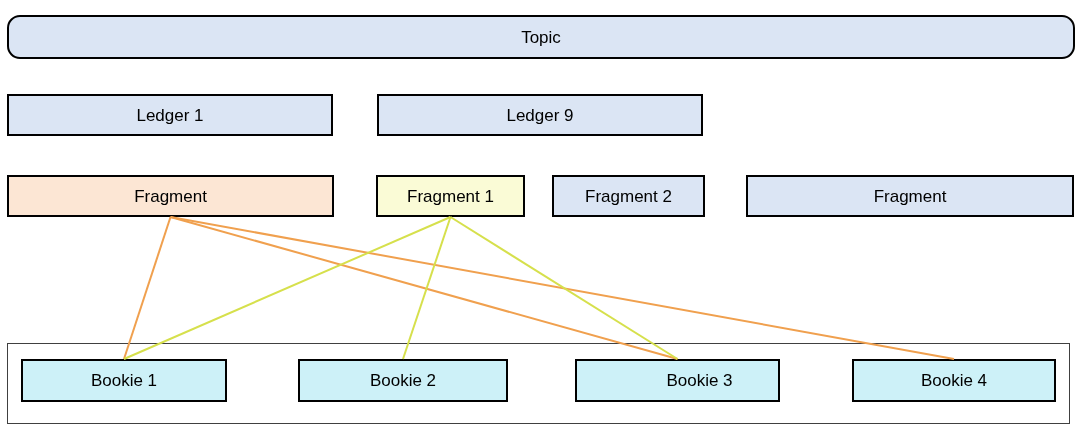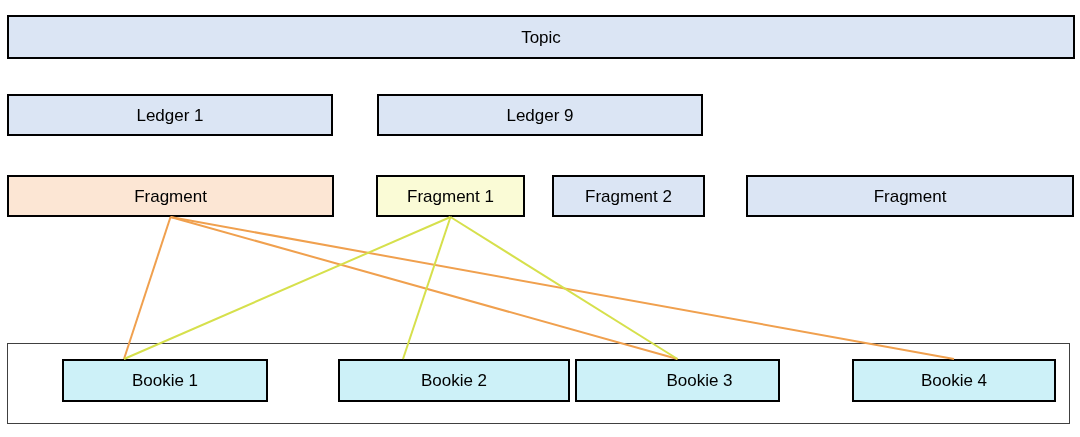--- a/index.html
+++ b/index.html
@@ -17,38 +17,38 @@
     font-size:17px;color:#000;
     border:2px solid var(--box-border,#000);
     line-height:1;
     white-space:nowrap;
   }
   .blue  {background:var(--light-blue-fill,#dbe5f4);}
   .peach {background:var(--peach-fill,#fce6d4);}
   .yellow{background:var(--yellow-fill,#fafbd6);}
   .cyan  {background:var(--cyan-fill,#cdf1f8);}
 
-  #topic      {left:7px;  top:15px;  width:1068px; height:44px;}
+  #topic      {left:7px;  top:15px;  width:1068px; height:44px;border-radius:13px;}
   #ledger1    {left:7px;  top:94px;  width:326px;  height:42px;}
   #ledger2    {left:377px;top:94px;  width:326px;  height:42px;}
   #ledger3    {left:746px;top:94px;  width:328px;  height:42px;}
   #fragment_l {left:7px;  top:175px; width:327px;  height:42px;}
   #fragment1  {left:376px;top:175px; width:149px;  height:42px;text-align:center;}
   #fragment2  {left:552px;top:175px; width:153px;  height:42px;}
   #fragment_r {left:746px;top:175px; width:328px;  height:42px;}
 
   .group{
     position:absolute;
     box-sizing:border-box;
     left:7px;top:343px;width:1063px;height:81px;
     background:transparent;
     border:1.5px solid var(--container-border,#404040);
   }
-  #bookie1 {left:21px; top:359px; width:206px; height:43px;margin-left:41px;}
-  #bookie2 {left:298px;top:359px; width:232px; height:43px;margin-left:40px;}
+  #bookie1 {left:21px; top:359px; width:206px; height:43px;}
+  #bookie2 {left:298px;top:359px; width:210px; height:43px;}
   #bookie3 {left:575px;top:359px; width:205px; height:43px;padding-left:44px;}
   #bookie4 {left:852px;top:359px; width:204px; height:43px;}
 
   #edges{
     position:absolute;left:0;top:0;width:1080px;height:437px;
     pointer-events:none;
   }
 </style>
 </head>
 <body>

